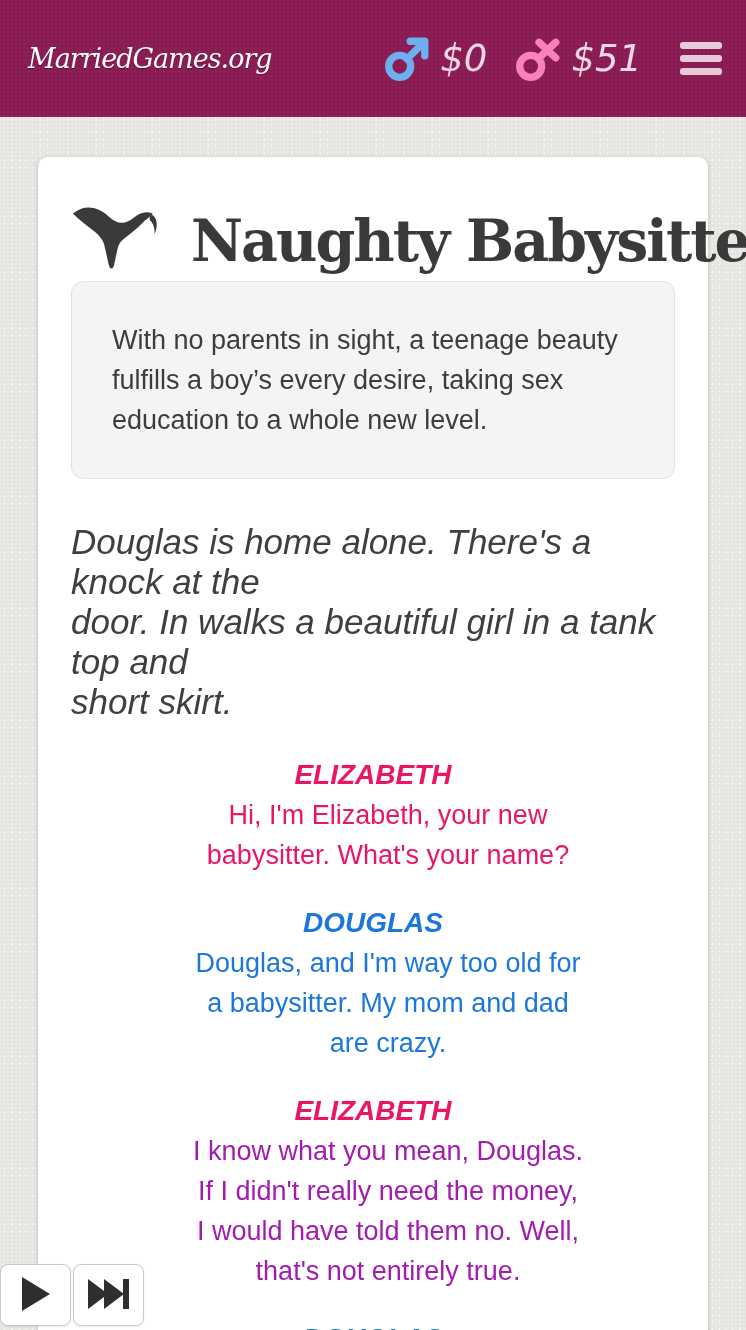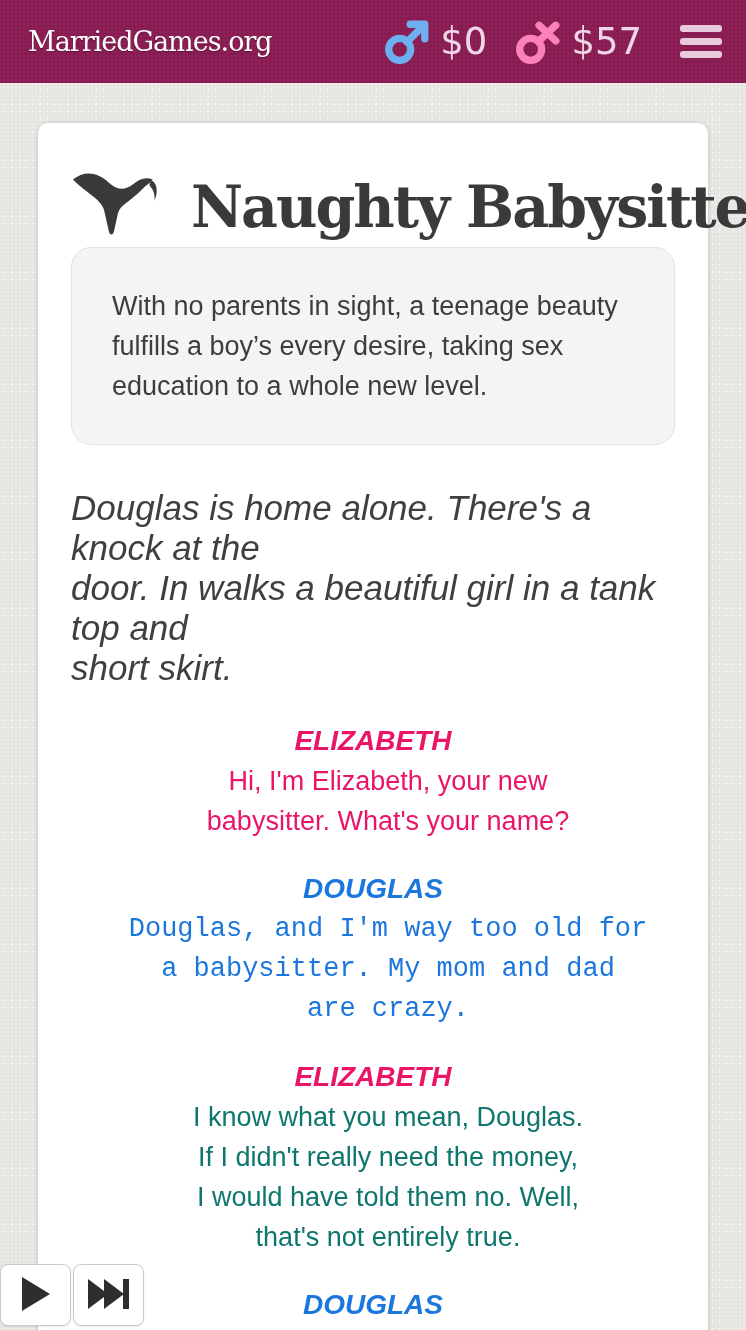--- a/index.html
+++ b/index.html
@@ -10,26 +10,27 @@
     background-image:
       radial-gradient(rgba(0,0,0,0.03) 1px, transparent 1px),
       radial-gradient(rgba(255,255,255,0.5) 1px, transparent 1px);
     background-size:4px 4px, 7px 7px;
     background-position:0 0, 2px 3px;
     position:relative;
   }
 
   
   .header {
-    height:83px;
+    height:117px;
     background-color:var(--header_bg,#8e1e56);
     background-image:radial-gradient(rgba(0,0,0,0.10) 1px, transparent 1px);
     background-size:4px 4px;
     display:flex; align-items:center;
     padding:0 24px 0 28px;
+    font-style:italic;
   }
   .logo {
     color:#fff;
     font-family:"DejaVu Serif", serif;
     font-size:27px;
     letter-spacing:-1px;
     text-shadow:0 1px 1px rgba(0,0,0,0.35);
     white-space:nowrap;
   }
   .header-right { margin-left:auto; display:flex; align-items:center; }
@@ -62,21 +63,21 @@
     font-family:"DejaVu Serif", serif;
     font-weight:700;
     font-size:57px;
     letter-spacing:-2px;
     color:var(--title_text,#3a3a3a);
     white-space:nowrap;
   }
   .description-box {
     background:#f4f4f4;
     border:1px solid #e2e2e2;
-    border-radius:20px;
+    border-radius:12px;
     padding:38px 40px;
     font-size:27px;
     line-height:40px;
     color:var(--description_text,#3d3d3d);
     margin-bottom:43px;
   }
 
   
   .entry { margin-bottom:28px;text-align:center; }
   .narration {
@@ -133,21 +134,21 @@
       <span class="wallet-amount">$0</span>
     </div>
     <div class="wallet">
       <span>
         <svg class="sym-icon" width="46" height="46" viewBox="0 0 44 44" style="color:var(--female_icon,#fa82b8)">
           <circle cx="15" cy="29" r="10.5" fill="none" stroke="currentColor" stroke-width="7"></circle>
           <line x1="23" y1="6" x2="39" y2="21" stroke="currentColor" stroke-width="7" stroke-linecap="round"></line>
           <line x1="39" y1="6" x2="23" y2="21" stroke="currentColor" stroke-width="7" stroke-linecap="round"></line>
         </svg>
       </span>
-      <span class="wallet-amount">$57</span>
+      <span class="wallet-amount">$51</span>
     </div>
     <button class="menu-btn" aria-label="menu">
       <span class="bar"></span>
         <span class="bar"></span>
         <span class="bar"></span>
     </button>
   </div>
 </header>
 
 <main class="card">
@@ -173,28 +174,28 @@
 door. In walks a beautiful girl in a tank top and
 short skirt.</div>
   <div class="entry">
     <div class="char-name" style="color: rgb(234, 21, 102);">ELIZABETH</div>
     <div class="dialogue-text" style="color: rgb(234, 21, 102);">Hi, I'm Elizabeth, your new
 babysitter. What's your name?</div>
   </div>
 
   <div class="entry">
     <div class="char-name" style="color: rgb(27, 118, 221);">DOUGLAS</div>
-    <div class="dialogue-text" style="color: rgb(27, 118, 221); font-family: Liberation Mono, monospace;">Douglas, and I'm way too old for
+    <div class="dialogue-text" style="color: rgb(27, 118, 221);">Douglas, and I'm way too old for
 a babysitter. My mom and dad
 are crazy.</div>
   </div>
 
   <div class="entry">
     <div class="char-name" style="color: rgb(234, 21, 102);">ELIZABETH</div>
-    <div class="dialogue-text" style="color: #0f766e;">I know what you mean, Douglas.
+    <div class="dialogue-text" style="color: #a21caf;">I know what you mean, Douglas.
 If I didn't really need the money,
 I would have told them no. Well,
 that's not entirely true.</div>
   </div>
 
   <div class="entry">
     <div class="char-name" style="color: rgb(27, 118, 221);">DOUGLAS</div>
     <div class="dialogue-text" style="color: rgb(27, 118, 221);">What do you mean?</div>
   </div>
 

